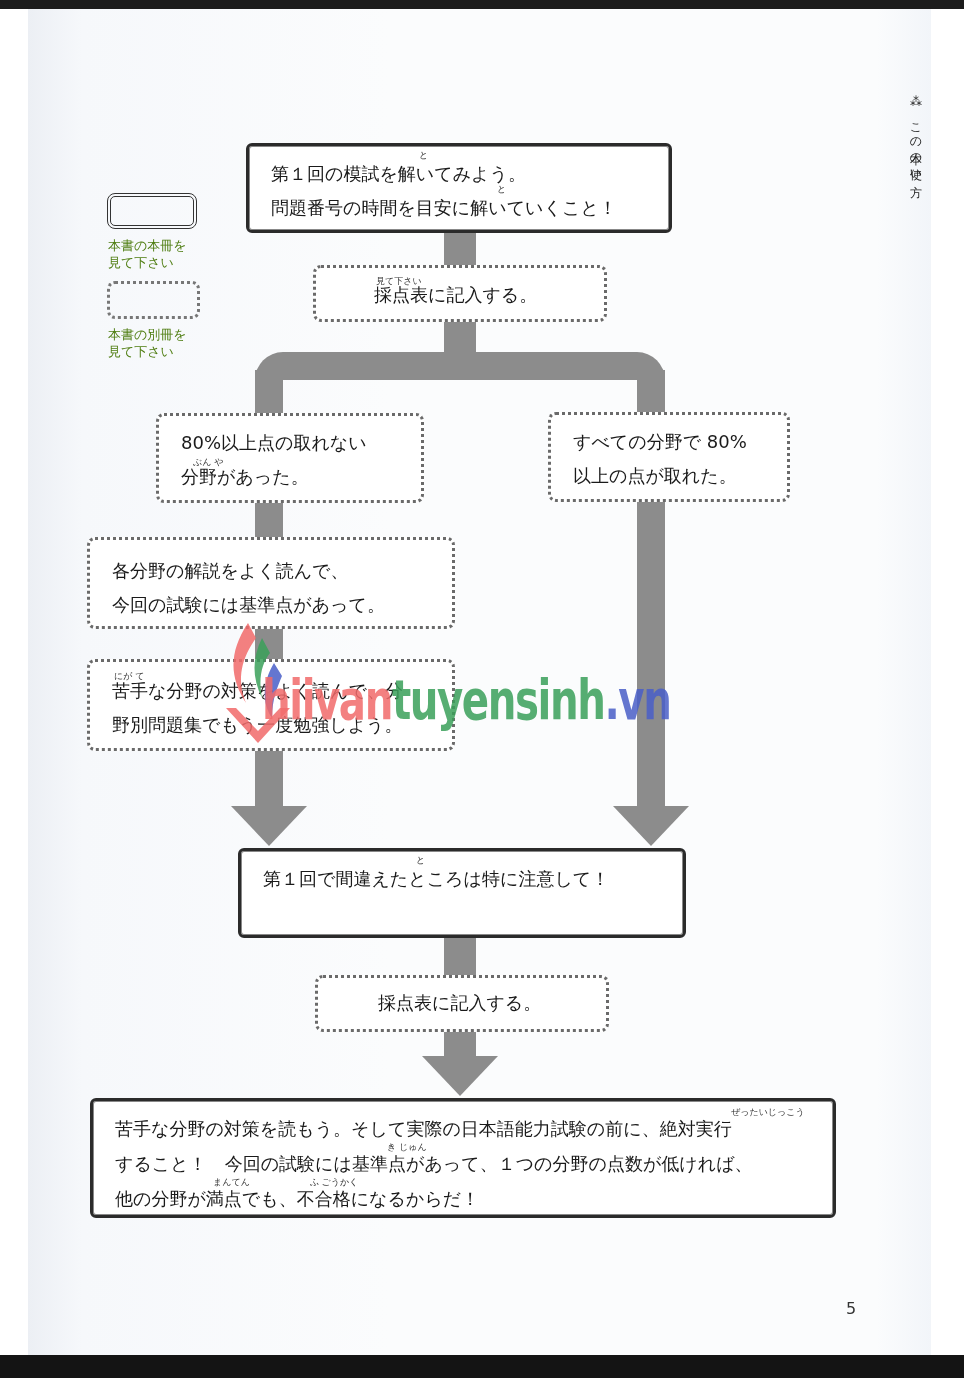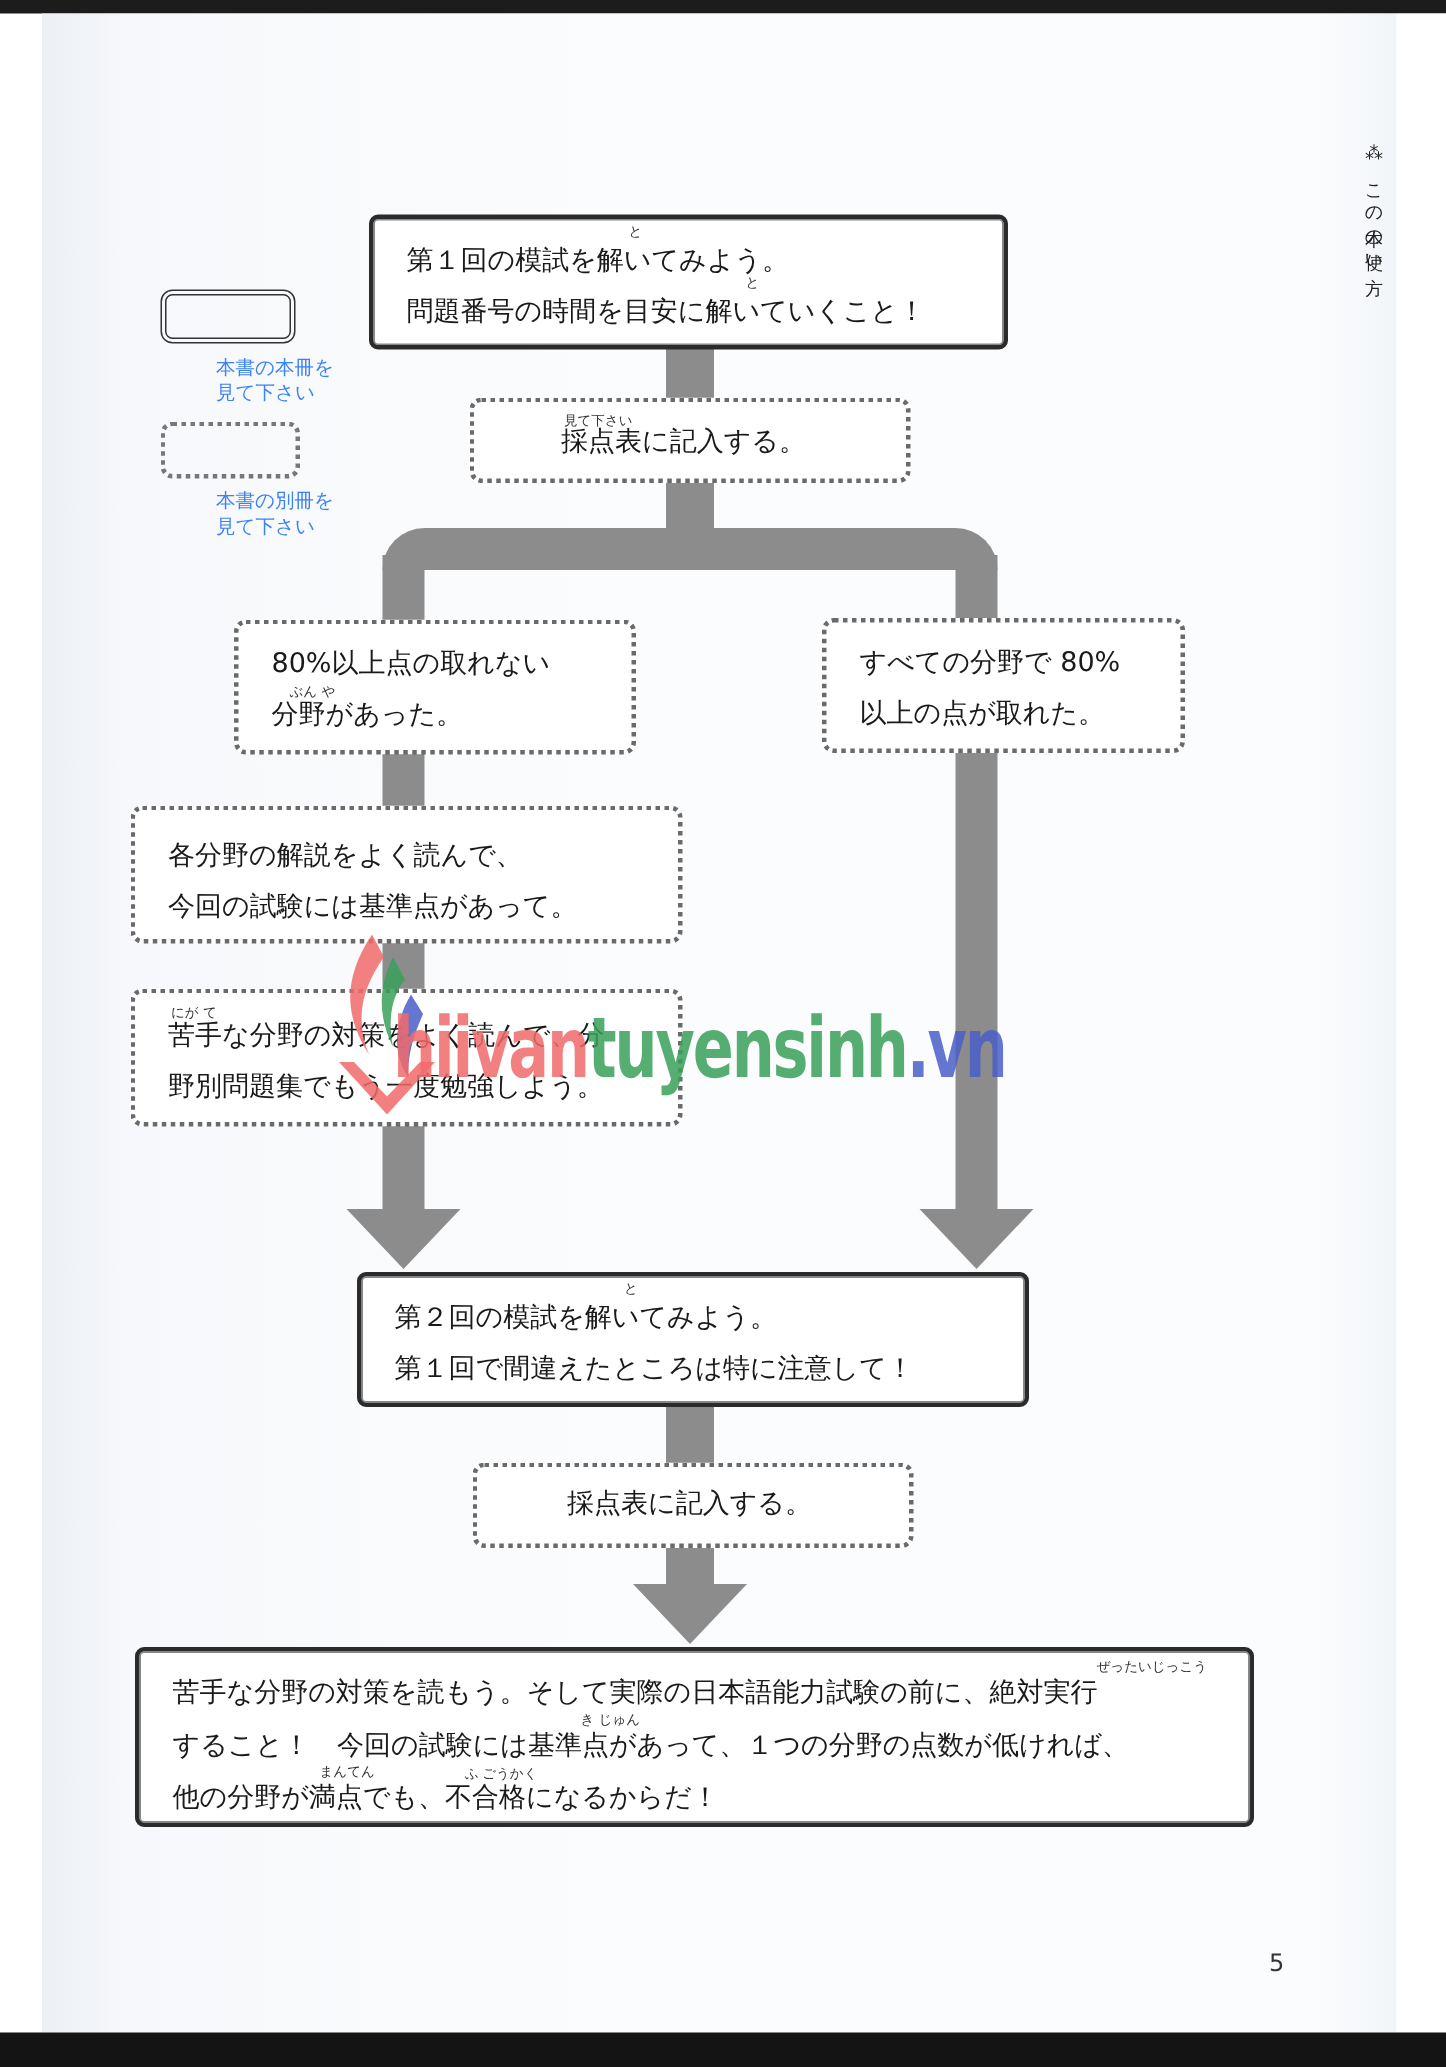--- a/index.html
+++ b/index.html
@@ -25,21 +25,21 @@
 
     
     .legend-solid {
       position: absolute; left: 107px; top: 193px; width: 90px; height: 36px;
       border: 4px double #333; border-radius: 8px; box-sizing: border-box;
     }
     .legend-dotted {
       position: absolute; left: 107px; top: 281px; width: 93px; height: 38px;
       border: 3px dotted #777; border-radius: 8px; box-sizing: border-box;
     }
-    .legend-label { position: absolute; left: 108px; font-size: 13px; line-height: 16px; color: #3b82f6; margin-left: 36px; }
+    .legend-label { position: absolute; left: 108px; font-size: 13px; line-height: 16px; color: #4d7c0f; }
 
     
     .bar { position: absolute; background: #8c8c8c; }
     .arrow-head { position: absolute; width: 0; height: 0; border-left: 38px solid transparent; border-right: 38px solid transparent; border-top: 40px solid #8c8c8c; }
 
     
     .box {
       position: absolute; background: #ffffff; box-sizing: border-box;
       font-size: 18px; line-height: 34px; color: #1a1a1a; padding-left: 22px;
     }
@@ -130,21 +130,20 @@
   <div class="line">
     <span class="ruby" style="left:2px; top:-2px;">にが て</span>
     <span>苦手な分野の対策をよく読んで、分</span>
   </div>
   <div class="line"><span>野別問題集でもう一度勉強しよう。</span></div>
 </div>
 
 <div class="box solid" style="left:238px; top:848px; width:448px; height:90px; padding-top:11px;">
   <div class="line">
     <span class="ruby" style="left:153px; top:-6px;">と</span>
-    <span>第２回の模試を解いてみよう。</span>
   </div>
   <div class="line"><span>第１回で間違えたところは特に注意して！</span></div>
 </div>
 
 <div class="box dotted" style="left:315px; top:975px; width:294px; height:57px; padding-left:60px; padding-top:8px;">
   <div class="line"><span>採点表に記入する。</span></div>
 </div>
 
 <div class="box solid" style="left:90px; top:1098px; width:746px; height:120px; padding-top:10px; line-height:35px;">
   <div class="line">

